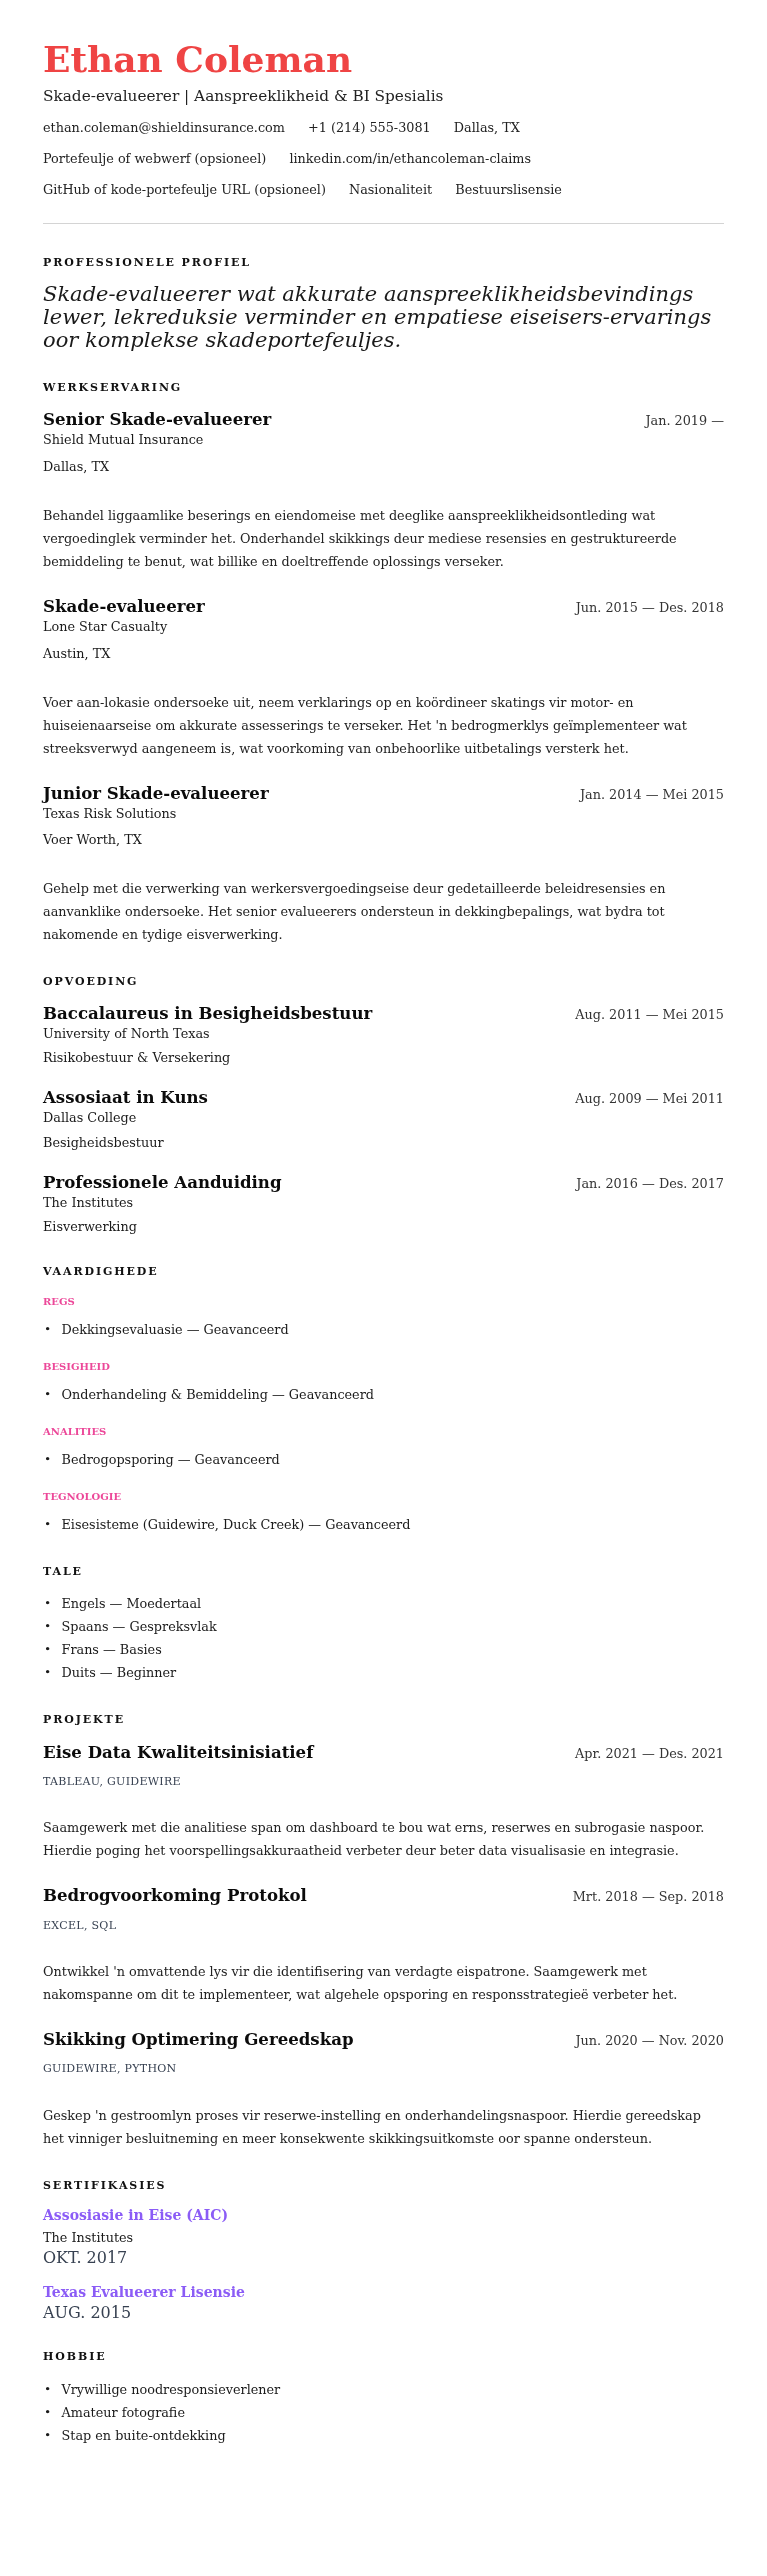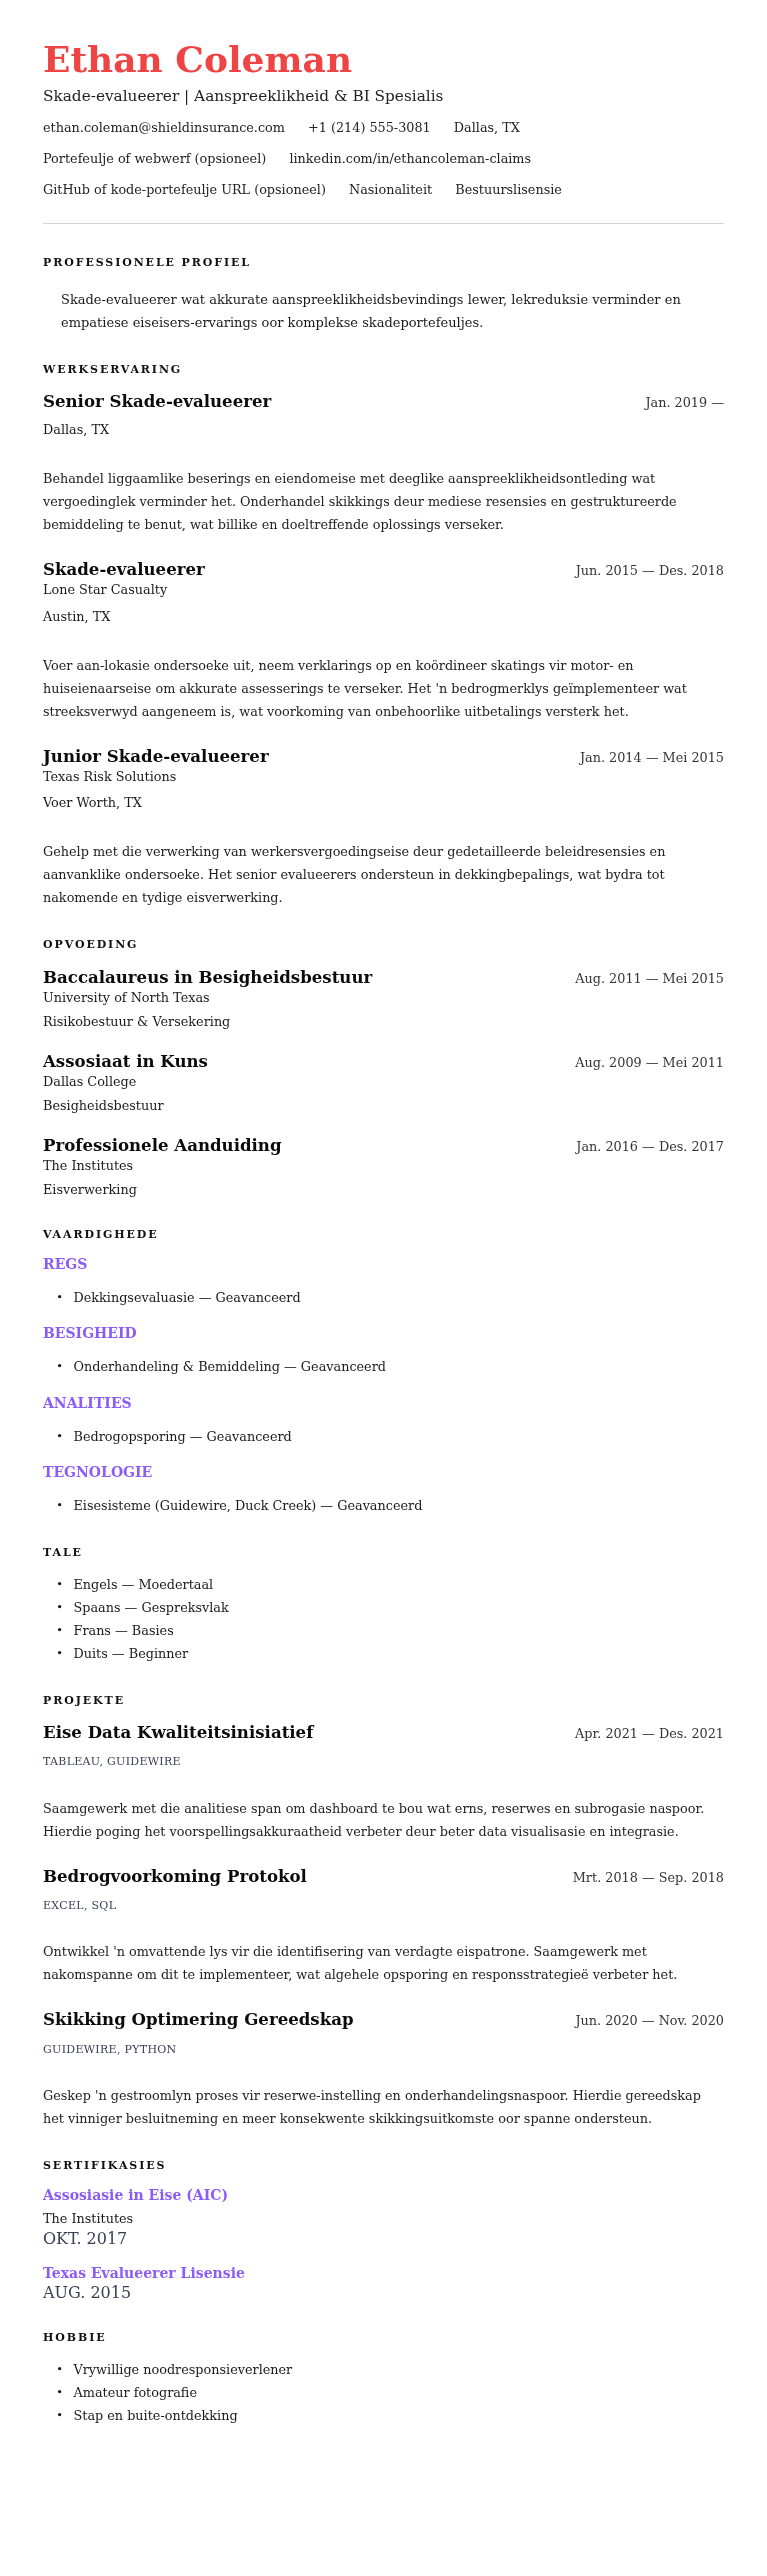--- a/index.html
+++ b/index.html
@@ -5,33 +5,33 @@
   html, body { margin: 0; padding: 0; background: #ffffff; }
   body { width: 767px; font-family: "DejaVu Serif", serif; color: #111111; }
   .page { padding: 37px 43px 38px 43px; }
   .name { font-size: 36px; font-weight: bold; line-height: 45px; margin: 0; color: #ef4444; }
   .subtitle { font-size: 15.3px; line-height: 22px; margin: 2.6px 0 12.8px 0; color: #222; }
   .contact-row { font-size: 12.8px; line-height: 18px; margin: 0 0 12.8px 0; color: #222; }
   .contact-row span { margin-right: 19px; }
   .divider { border: none; border-top: 1.3px solid #d4d4d4; margin: 24px 0 31px 0; }
   .section { margin-bottom: 28px; }
   .section-heading { font-size: 11px; font-weight: bold; letter-spacing: 1.9px; text-transform: uppercase; margin: 0 0 12.8px 0; line-height: 15.3px; color: #111; }
-  .profile-text { font-size: 13px; line-height: 23px; margin: 18px; color: #1a1a1a; }
+  .profile-text { font-size: 21px; line-height: 23px; margin: 0; color: #1a1a1a; font-style: italic; }
   .entry { margin-bottom: 22px; }
   .entry-head { display: flex; justify-content: space-between; align-items: flex-end; }
   .entry-title { font-size: 16.6px; font-weight: bold; line-height: 22px; color: #0b0b0b; }
   .entry-date { font-size: 12.8px; line-height: 19px; color: #333; }
   .entry-sub { font-size: 12.8px; line-height: 19px; color: #1a1a1a; margin: 0; }
   .entry-loc { font-size: 12.8px; line-height: 19px; color: #1a1a1a; margin: 7.7px 0 0 0; }
   .entry-desc { font-size: 12.8px; line-height: 23px; color: #222; margin: 28px 0 0 0; }
   .edu .entry { margin-bottom: 19px; }
   .edu .entry-sub + .entry-sub { margin-top: 5.1px; }
-  .skill-group-title { font-size: 14px; font-weight: bold; line-height: 19px; margin: 15.3px 0 7.7px 0; color: #8b5cf6; }
+  .skill-group-title { font-size: 10px; font-weight: bold; line-height: 19px; margin: 15.3px 0 7.7px 0; color: #ec4899; }
   .skill-group-title.first { margin-top: 0; }
-  ul.bullets { list-style: none; padding: 0; margin: 12px; }
+  ul.bullets { list-style: none; padding: 0; margin: 0; }
   ul.bullets li { position: relative; padding-left: 18.5px; font-size: 12.8px; line-height: 23px; color: #1a1a1a; }
   ul.bullets li::before { content: "•"; position: absolute; left: 1.3px; top: 0; font-size: 11.5px; }
   .tech { font-size: 11px; letter-spacing: 0.3px; color: #374151; line-height: 16.6px; margin: 11.5px 0 0 0; }
   .proj-desc { font-size: 12.8px; line-height: 23px; color: #222; margin: 25.6px 0 0 0; }
   .cert { margin-bottom: 16.6px; }
   .cert-title { font-size: 14px; font-weight: bold; line-height: 19px; color: #8b5cf6; }
   .cert-issuer { font-size: 12.8px; line-height: 19px; color: #1a1a1a; margin: 3.8px 0 0 0; }
   .cert-date { font-size: 16px; line-height: 16.6px; color: #374151; margin: 2.6px 0 0 0; }
 </style>
 </head>
@@ -66,20 +66,21 @@
   </section>
 
   <section class="section">
     <h2 class="section-heading">Werkservaring</h2>
 
     <div class="entry">
       <div class="entry-head">
         <span class="entry-title">Senior Skade-evalueerer</span>
         <span class="entry-date">Jan. 2019 —</span>
       </div>
+      <p class="entry-sub">Shield Mutual Insurance</p>
       <p class="entry-loc">Dallas, TX</p>
       <p class="entry-desc">Behandel liggaamlike beserings en eiendomeise met deeglike aanspreeklikheidsontleding wat vergoedinglek verminder het. Onderhandel skikkings deur mediese resensies en gestruktureerde bemiddeling te benut, wat billike en doeltreffende oplossings verseker.</p>
     </div>
 
     <div class="entry">
       <div class="entry-head">
         <span class="entry-title">Skade-evalueerer</span>
         <span class="entry-date">Jun. 2015 — Des. 2018</span>
       </div>
       <p class="entry-sub">Lone Star Casualty</p>

